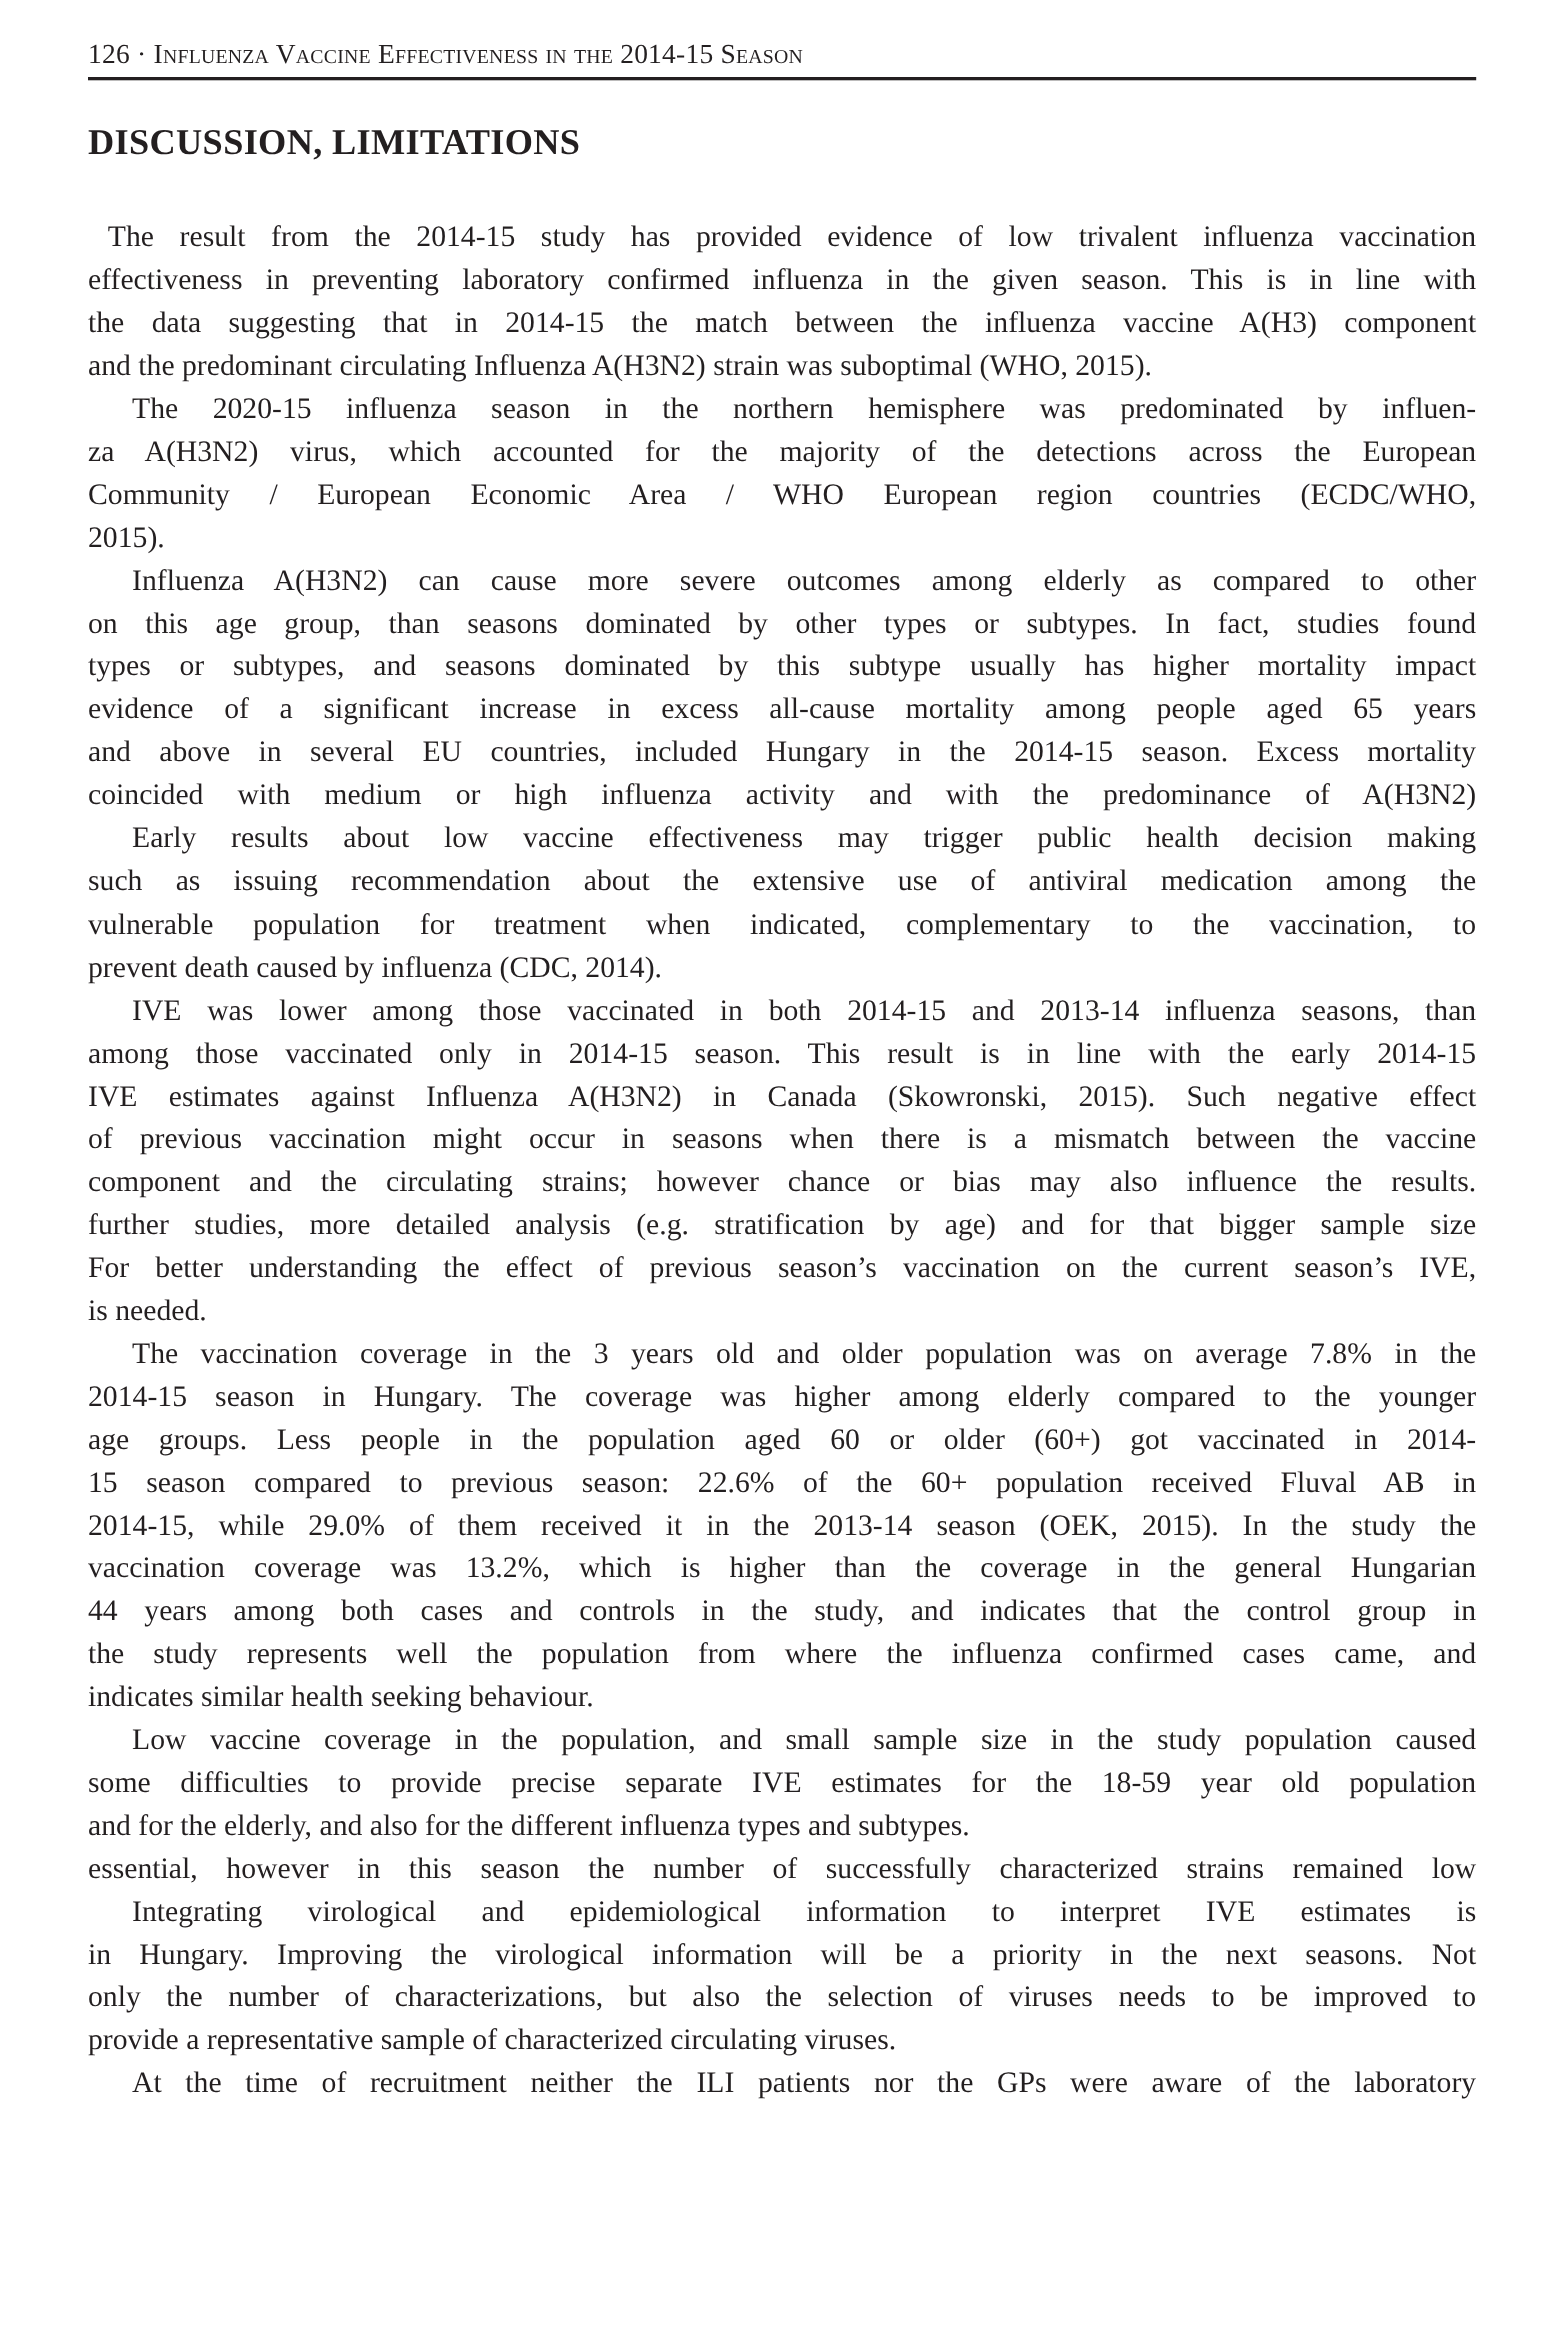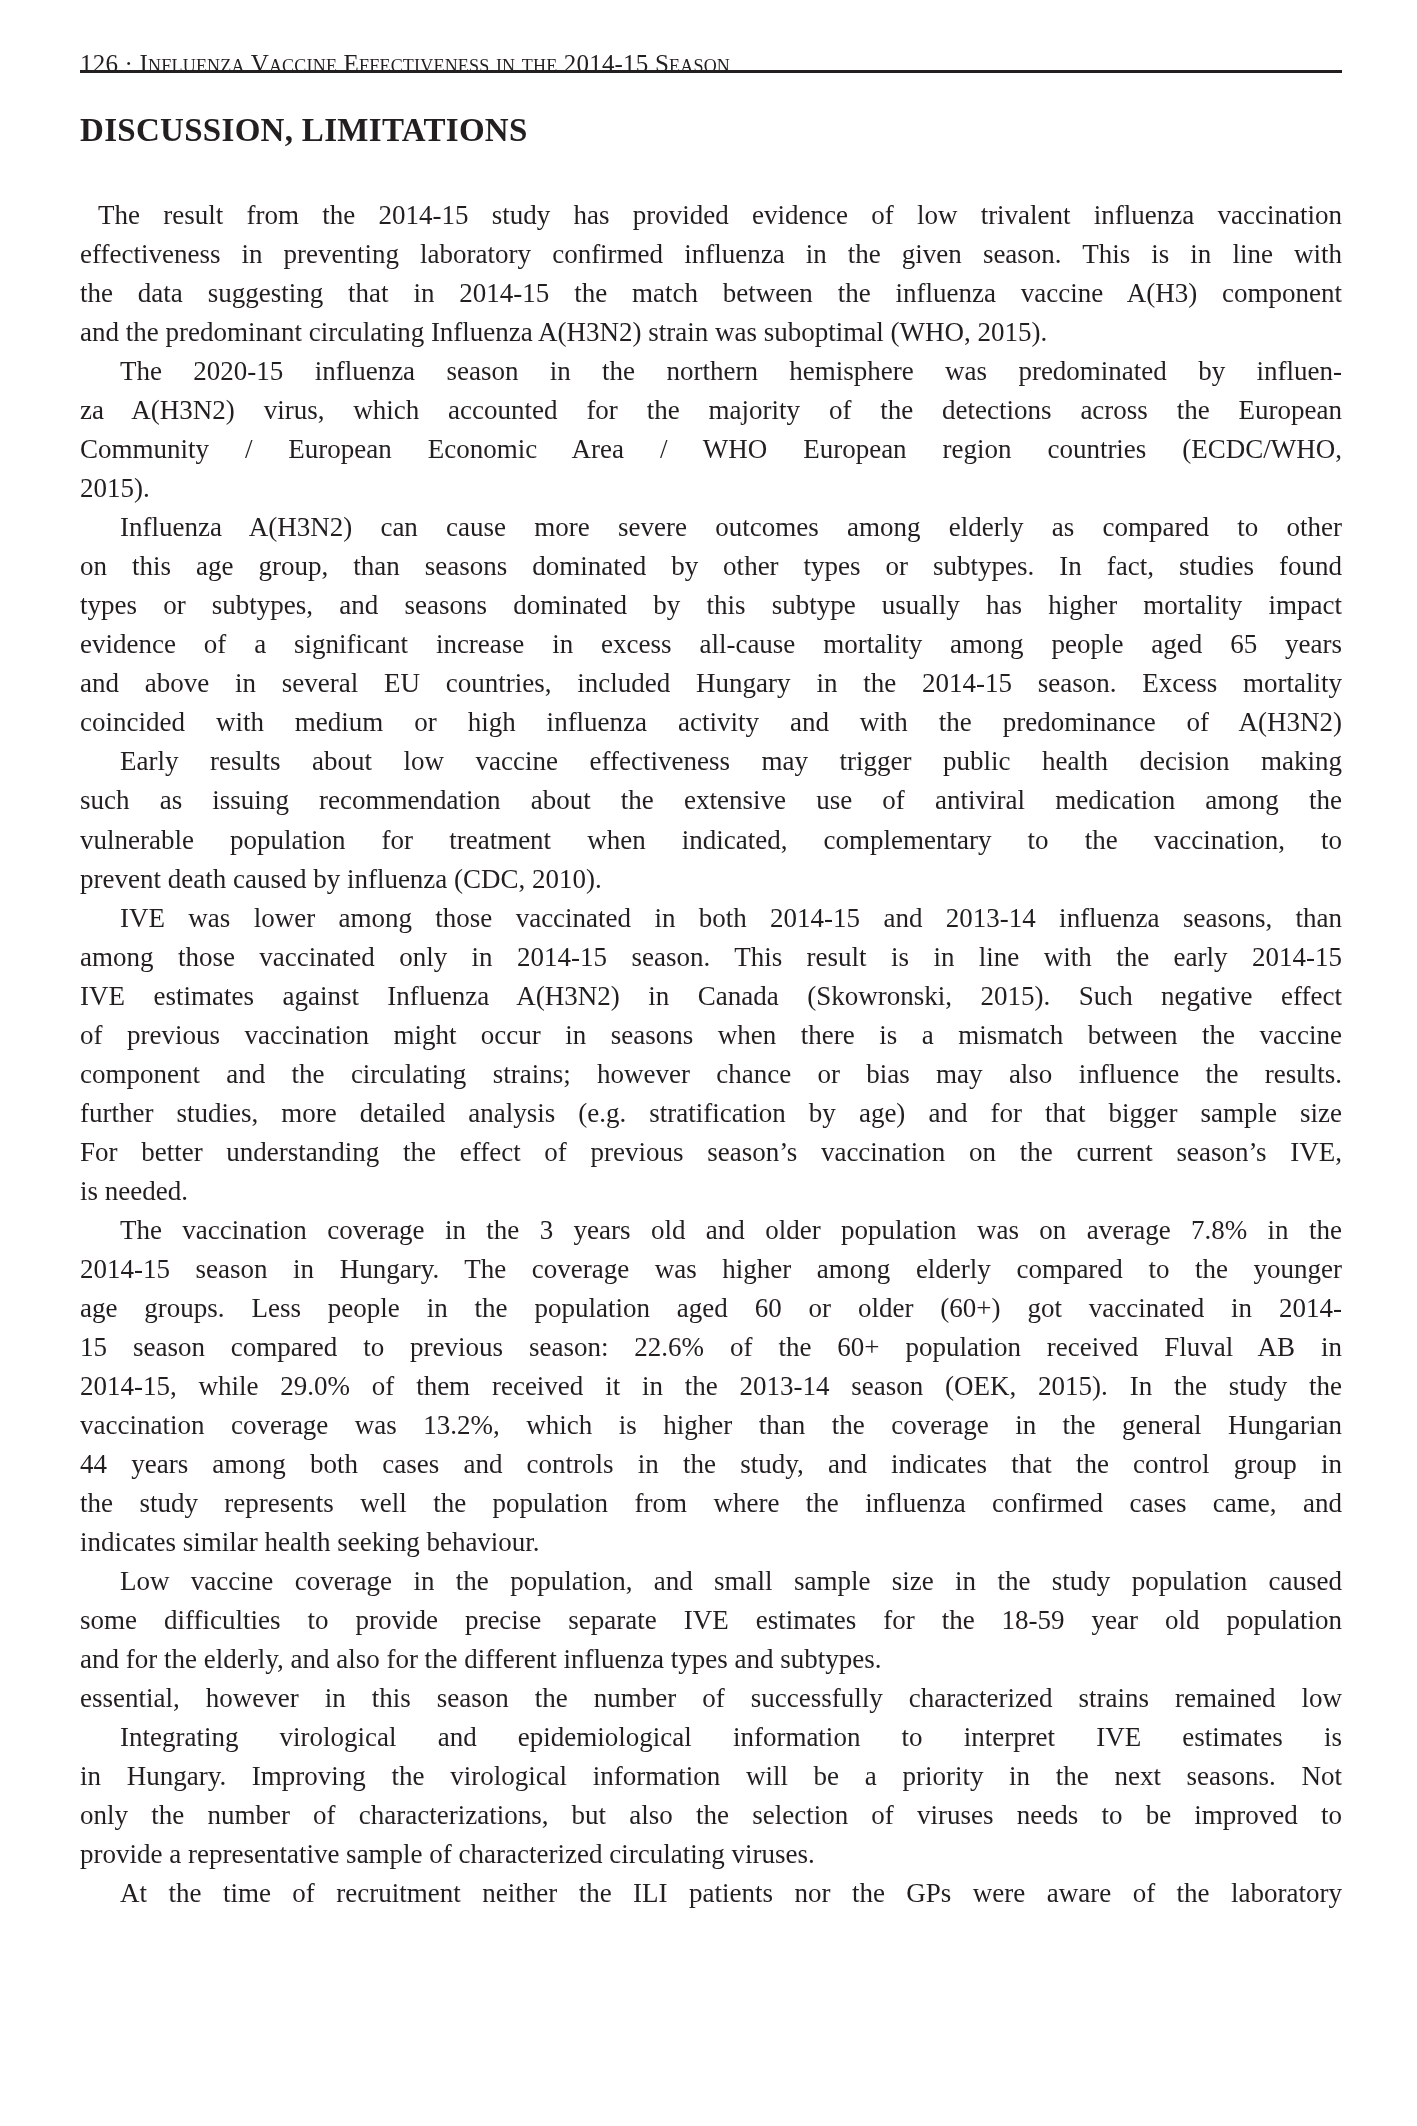--- a/index.html
+++ b/index.html
@@ -1,19 +1,19 @@
 <!DOCTYPE html>
 <html><head>
 <meta charset="utf-8">
 <style>
   html, body { margin: 0; padding: 0; background: #ffffff; }
   body { width: 1417px; height: 2126px; position: relative; overflow: hidden; color: #231f20; }
   .page { position: absolute; left: 80px; top: 0; width: 1262px; }
   .running-head {
-    position: absolute; top: 50px; left: 0;
+    position: absolute; top: 36px; left: 0;
     font-family: "Liberation Serif", serif; font-size: 25px; letter-spacing: 0.2px; white-space: nowrap;
   }
   .running-head .sc { font-variant: small-caps; }
   .rule { position: absolute; top: 70px; left: 0; width: 1262px; height: 3px; background: #231f20; }
   .heading {
     position: absolute; top: 112px; left: 0; margin: 0;
     font-family: "Liberation Serif", serif; font-weight: bold; font-size: 33px; letter-spacing: 0.3px; text-align: center;
   }
   .body { position: absolute; top: 196px; left: 0; width: 1262px;
     font-family: "Liberation Serif", serif; font-size: 27px; line-height: 39.04px; }
@@ -52,21 +52,21 @@
         <span class="line">on this age group, than seasons dominated by other types or subtypes. In fact, studies found</span>
         <span class="line">types or subtypes, and seasons dominated by this subtype usually has higher mortality impact</span>
         <span class="line">evidence of a significant increase in excess all-cause mortality among people aged 65 years</span>
         <span class="line">and above in several EU countries, included Hungary in the 2014-15 season. Excess mortality</span>
         <span class="line">coincided with medium or high influenza activity and with the predominance of A(H3N2)</span>
       </div>
       <div class="para">
         <span class="line first">Early results about low vaccine effectiveness may trigger public health decision making</span>
         <span class="line">such as issuing recommendation about the extensive use of antiviral medication among the</span>
         <span class="line">vulnerable population for treatment when indicated, complementary to the vaccination, to</span>
-        <span class="line last">prevent death caused by influenza (CDC, 2010).</span>
+        <span class="line last">prevent death caused by influenza (CDC, 2014).</span>
       </div>
       <div class="para">
         <span class="line first">IVE was lower among those vaccinated in both 2014-15 and 2013-14 influenza seasons, than</span>
         <span class="line">among those vaccinated only in 2014-15 season. This result is in line with the early 2014-15</span>
         <span class="line">IVE estimates against Influenza A(H3N2) in Canada (Skowronski, 2015). Such negative effect</span>
         <span class="line">of previous vaccination might occur in seasons when there is a mismatch between the vaccine</span>
         <span class="line">component and the circulating strains; however chance or bias may also influence the results.</span>
         <span class="line">further studies, more detailed analysis (e.g. stratification by age) and for that bigger sample size</span>
         <span class="line">For better understanding the effect of previous season’s vaccination on the current season’s IVE,</span>
         <span class="line last">is needed.</span>

